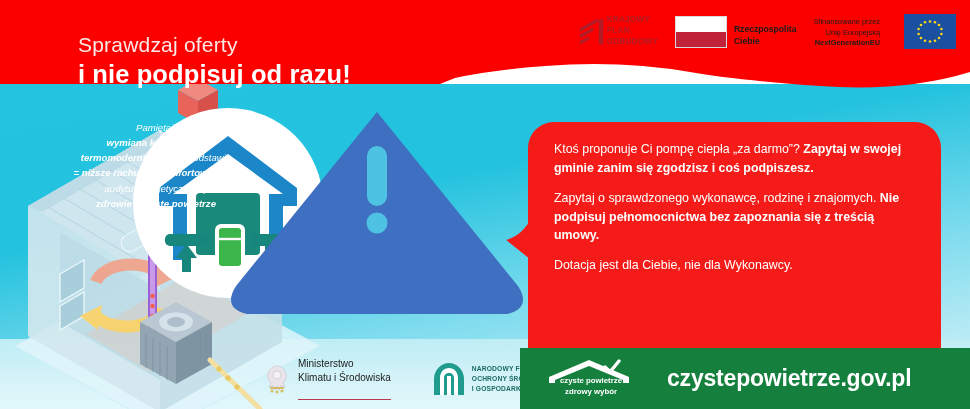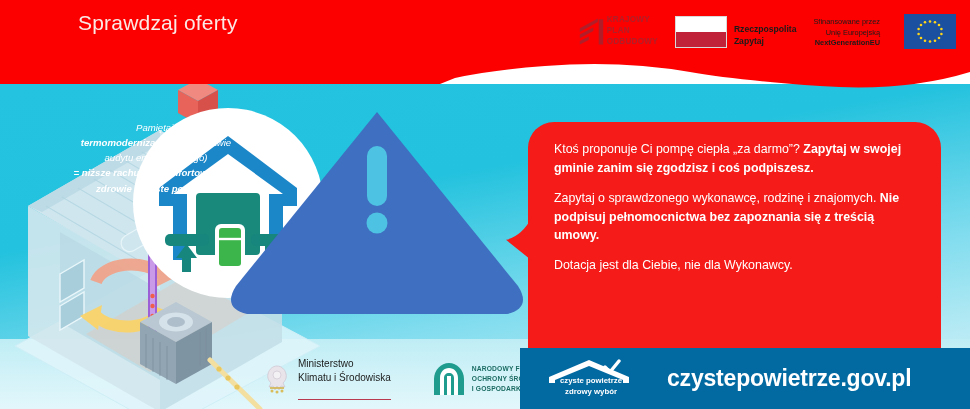--- a/index.html
+++ b/index.html
@@ -25,21 +25,21 @@
     background:linear-gradient(180deg,#bfedf5 0%,#e3f7fb 100%);
   }
 
   
   .header-red {
     position:absolute; left:0; top:0; width:970px; height:90px;
     overflow:hidden;
   }
   .header-red svg { display:block; }
   .header-text {
-    position:absolute; left:78px; top:11px; z-index:6;
+    position:absolute; left:78px; top:33px; z-index:6;
     color:#ffffff; line-height:1.12;
   }
   .header-line1 {
     font-size:21px; font-weight:400; color:#fbe9e6; letter-spacing:.2px;
   }
   .header-line2 {
     font-size:25.5px; font-weight:bold; color:#ffffff; letter-spacing:.1px;
     margin-top:3px;
   }
 
@@ -120,21 +120,21 @@
   }
   .logo-nfos { display:flex; align-items:center; gap:7px; }
   .nfos-text {
     font-size:6.7px; font-weight:bold; color:#1b6b63; line-height:1.45;
     letter-spacing:.15px;
   }
 
   
   .blue-bar {
     position:absolute; left:520px; top:348px; width:450px; height:61px;
-    background:#0369a1; z-index:7; display:flex; align-items:center;
+    background:#15803d; z-index:7; display:flex; align-items:center;
   }
   .cp-logo {
     margin-left:25px; width:92px; height:40px; position:relative;
   }
   .cp-logo-text {
     position:absolute; left:0; bottom:1px; width:92px;
     color:#ffffff; font-size:7.8px; font-weight:bold; line-height:1.35;
     text-align:center;
   }
   .bar-url {
@@ -239,25 +239,26 @@
     <svg width="310" height="225" viewBox="0 0 310 225">
       <path d="M155,2 L296,176 Q310,198 285,204 L25,204 Q0,198 14,176 Z" fill="#3f6fc0"></path>
       <g>
         <rect x="145" y="36" width="20" height="60" rx="10" fill="#4ec2e2"></rect>
         <circle cx="155" cy="113" r="10.5" fill="#4ec2e2"></circle>
       </g>
     </svg>
   </div>
   <div class="tri-text">
     <div>Pamiętaj!</div>
+    <div><span class="b">wymiana kopciucha +</span></div>
     <div>
       <span class="b">termomodernizacja</span><span class="n"> (na podstawie</span>
     </div>
+    <div><span class="b">= niższe rachunki, komfortowy dom,</span></div>
     <div><span class="n">audytu energetycznego)</span></div>
-    <div><span class="b">= niższe rachunki, komfortowy dom,</span></div>
     <div><span class="b">zdrowie i czyste powietrze</span></div>
   </div>
 
   <div class="circle-badge">
     <svg class="circle-icon" width="146" height="142" viewBox="0 0 146 142">
 
       <path d="M73,4 L142,56 L142,74 L128,74 L128,62 L73,22 L18,62 L18,74 L4,74 L4,56 Z" fill="#1b87c9"></path>
 
       <rect x="18" y="62" width="14" height="66" fill="#1b87c9"></rect>
       <rect x="114" y="62" width="14" height="66" fill="#1b87c9"></rect>
@@ -301,20 +302,21 @@
     </div>
   </div>
 
   <div class="header-red">
     <svg width="970" height="92" viewBox="0 0 970 92">
       <path d="M0,0 L970,0 L970,72 Q905,92 820,86 Q735,80 690,72 Q620,60 545,66 Q490,70 455,78 L440,84 L0,84 Z" fill="#fc0000"></path>
       <path d="M0,0 L970,0 L970,6 L0,6 Z" fill="#fc0000"></path>
     </svg>
     <div class="header-text">
       <div class="header-line1">Sprawdzaj oferty</div>
+      <div class="header-line2">i nie podpisuj od razu!</div>
     </div>
   </div>
 
   <div class="top-logos">
 
     <div class="logo-kpo">
       <svg class="kpo-mark" viewBox="0 0 30 30">
         <path d="M2,26 L12,21 L12,25 L2,30 Z" fill="#b01f29"></path>
         <path d="M2,19 L17,11 L17,15 L2,23 Z" fill="#b01f29"></path>
         <path d="M2,12 L22,1 L22,5 L2,16 Z" fill="#b01f29"></path>
@@ -324,21 +326,21 @@
         <div>KRAJOWY</div>
         <div>PLAN</div>
         <div>ODBUDOWY</div>
       </div>
     </div>
 
     <div class="logo-rp">
       <div class="rp-flag"></div>
       <div class="rp-text">
         <div>Rzeczpospolita</div>
-        <div>Zapytaj</div>
+        <div>Ciebie</div>
       </div>
     </div>
 
     <div class="logo-eu">
       <div class="eu-text">
         <div>Sfinansowane przez</div>
         <div>Unię Europejską</div>
         <div class="b">NextGenerationEU</div>
       </div>
       <div class="eu-flag">

